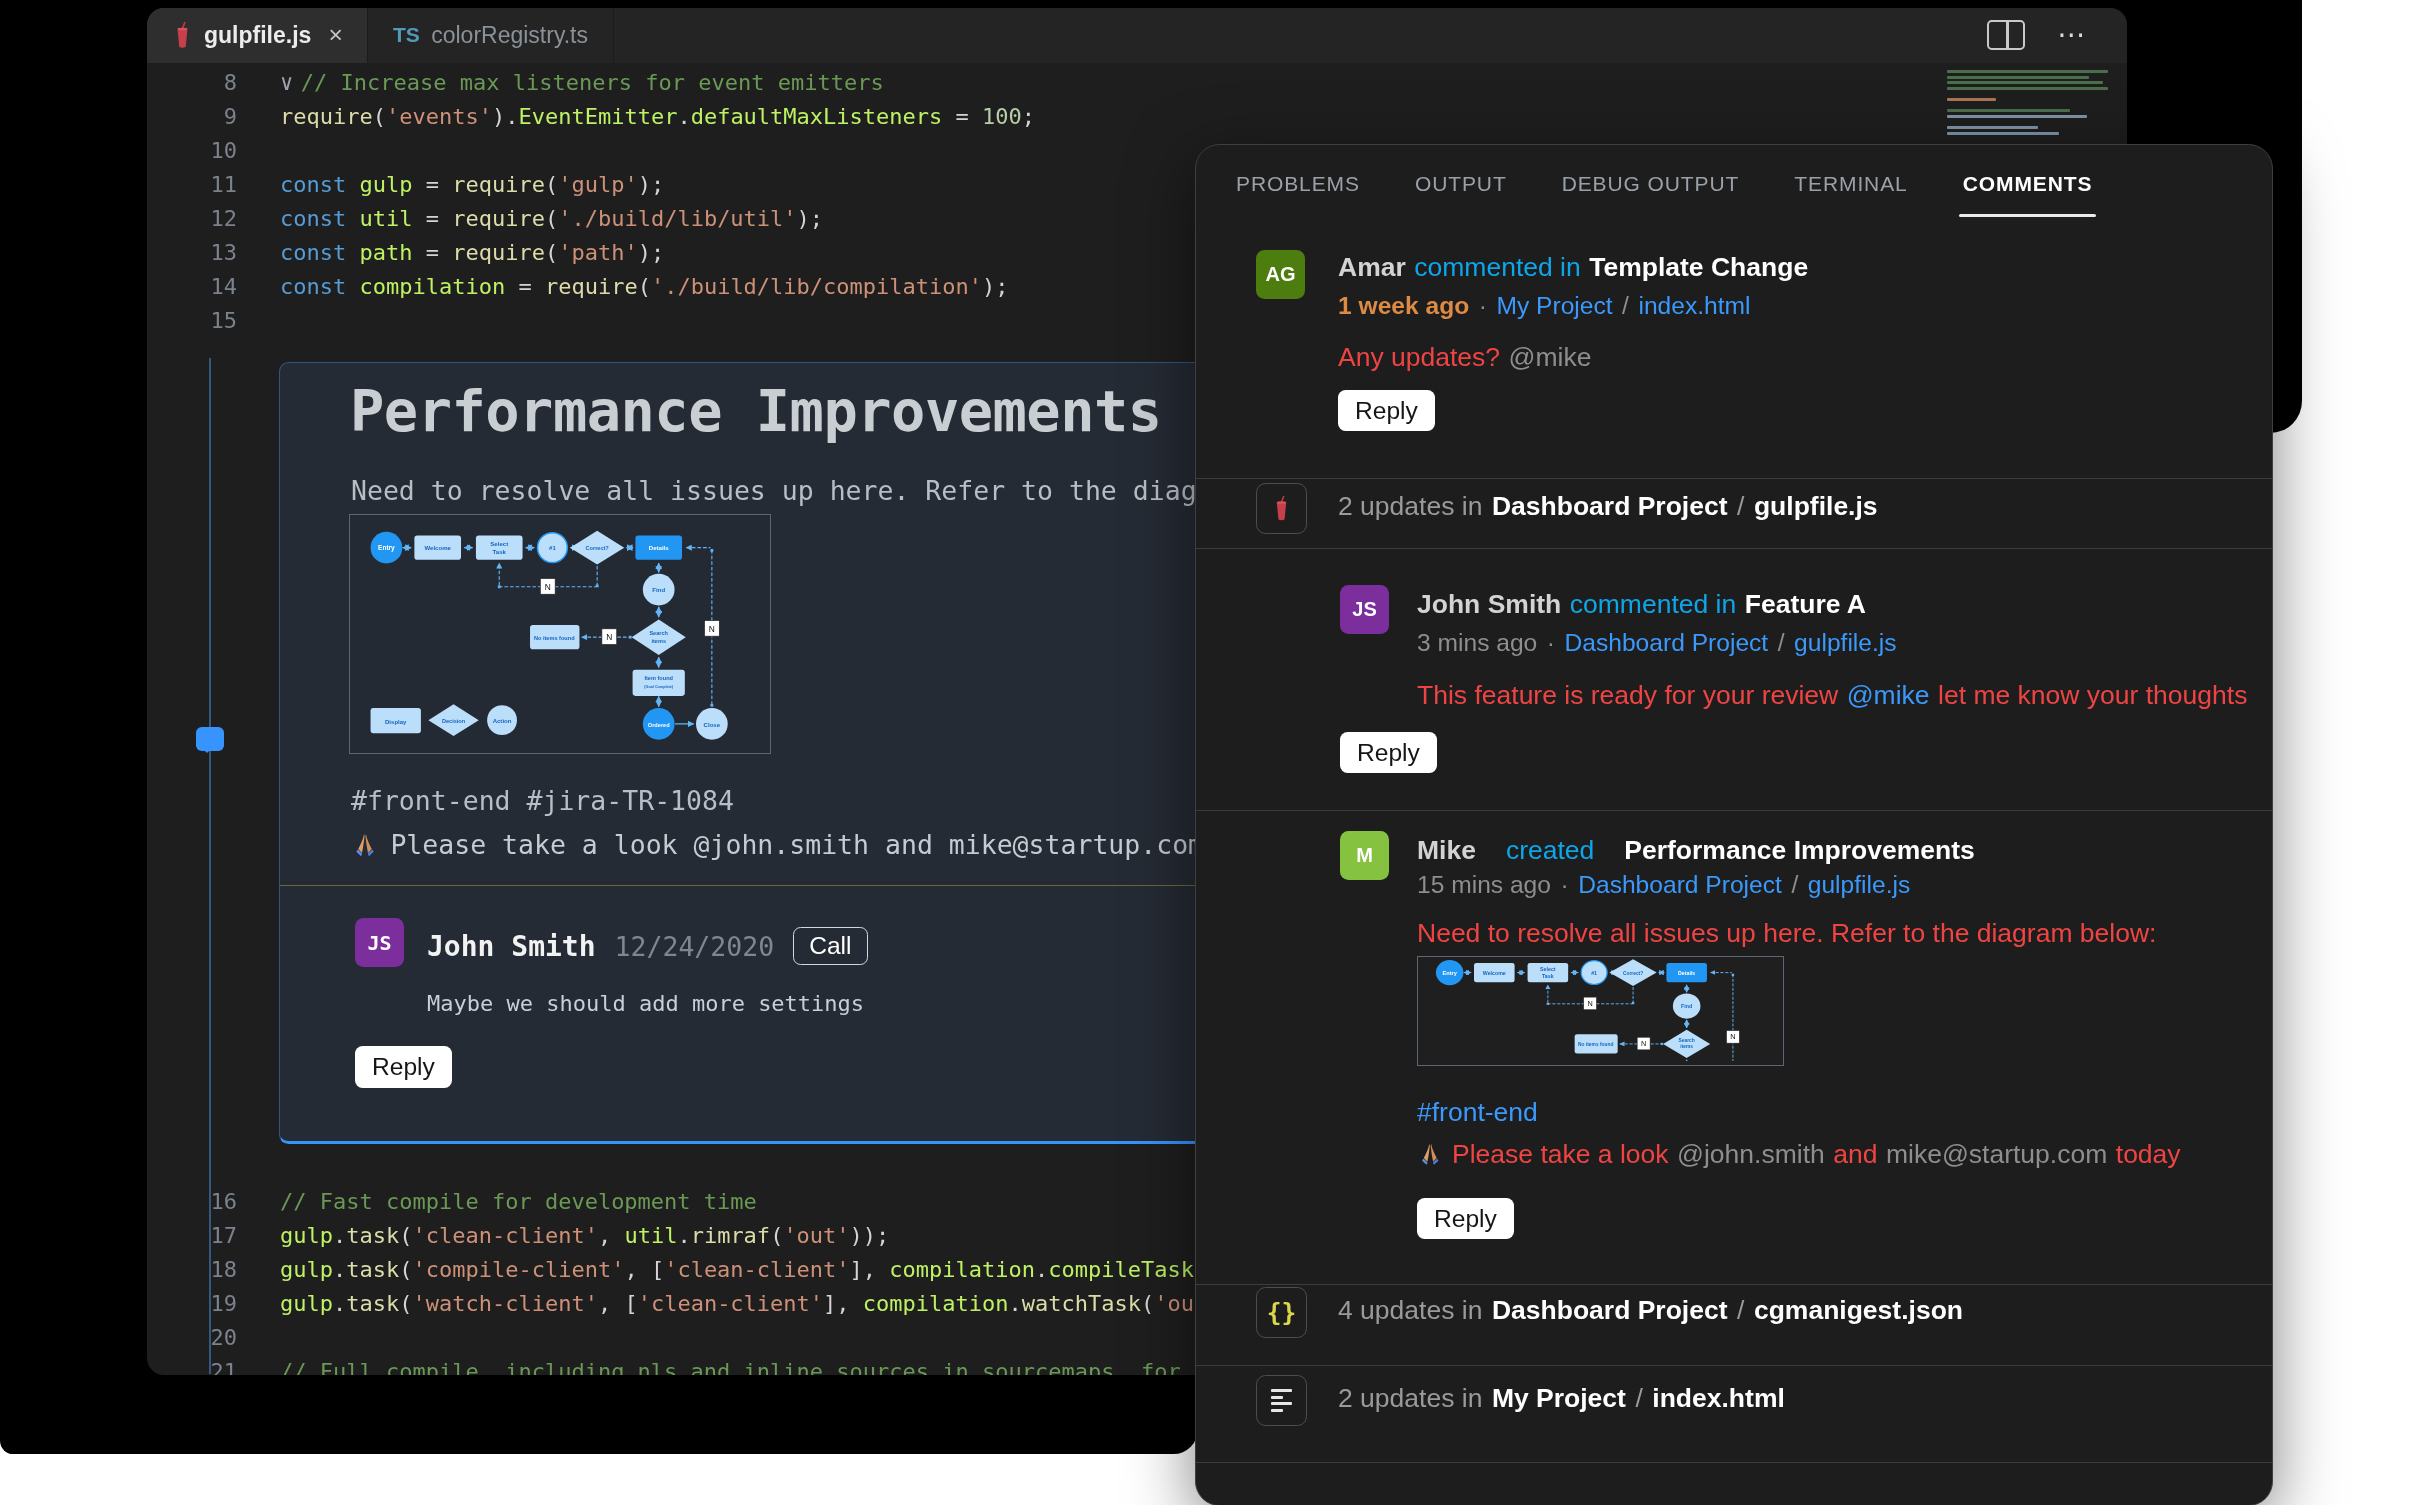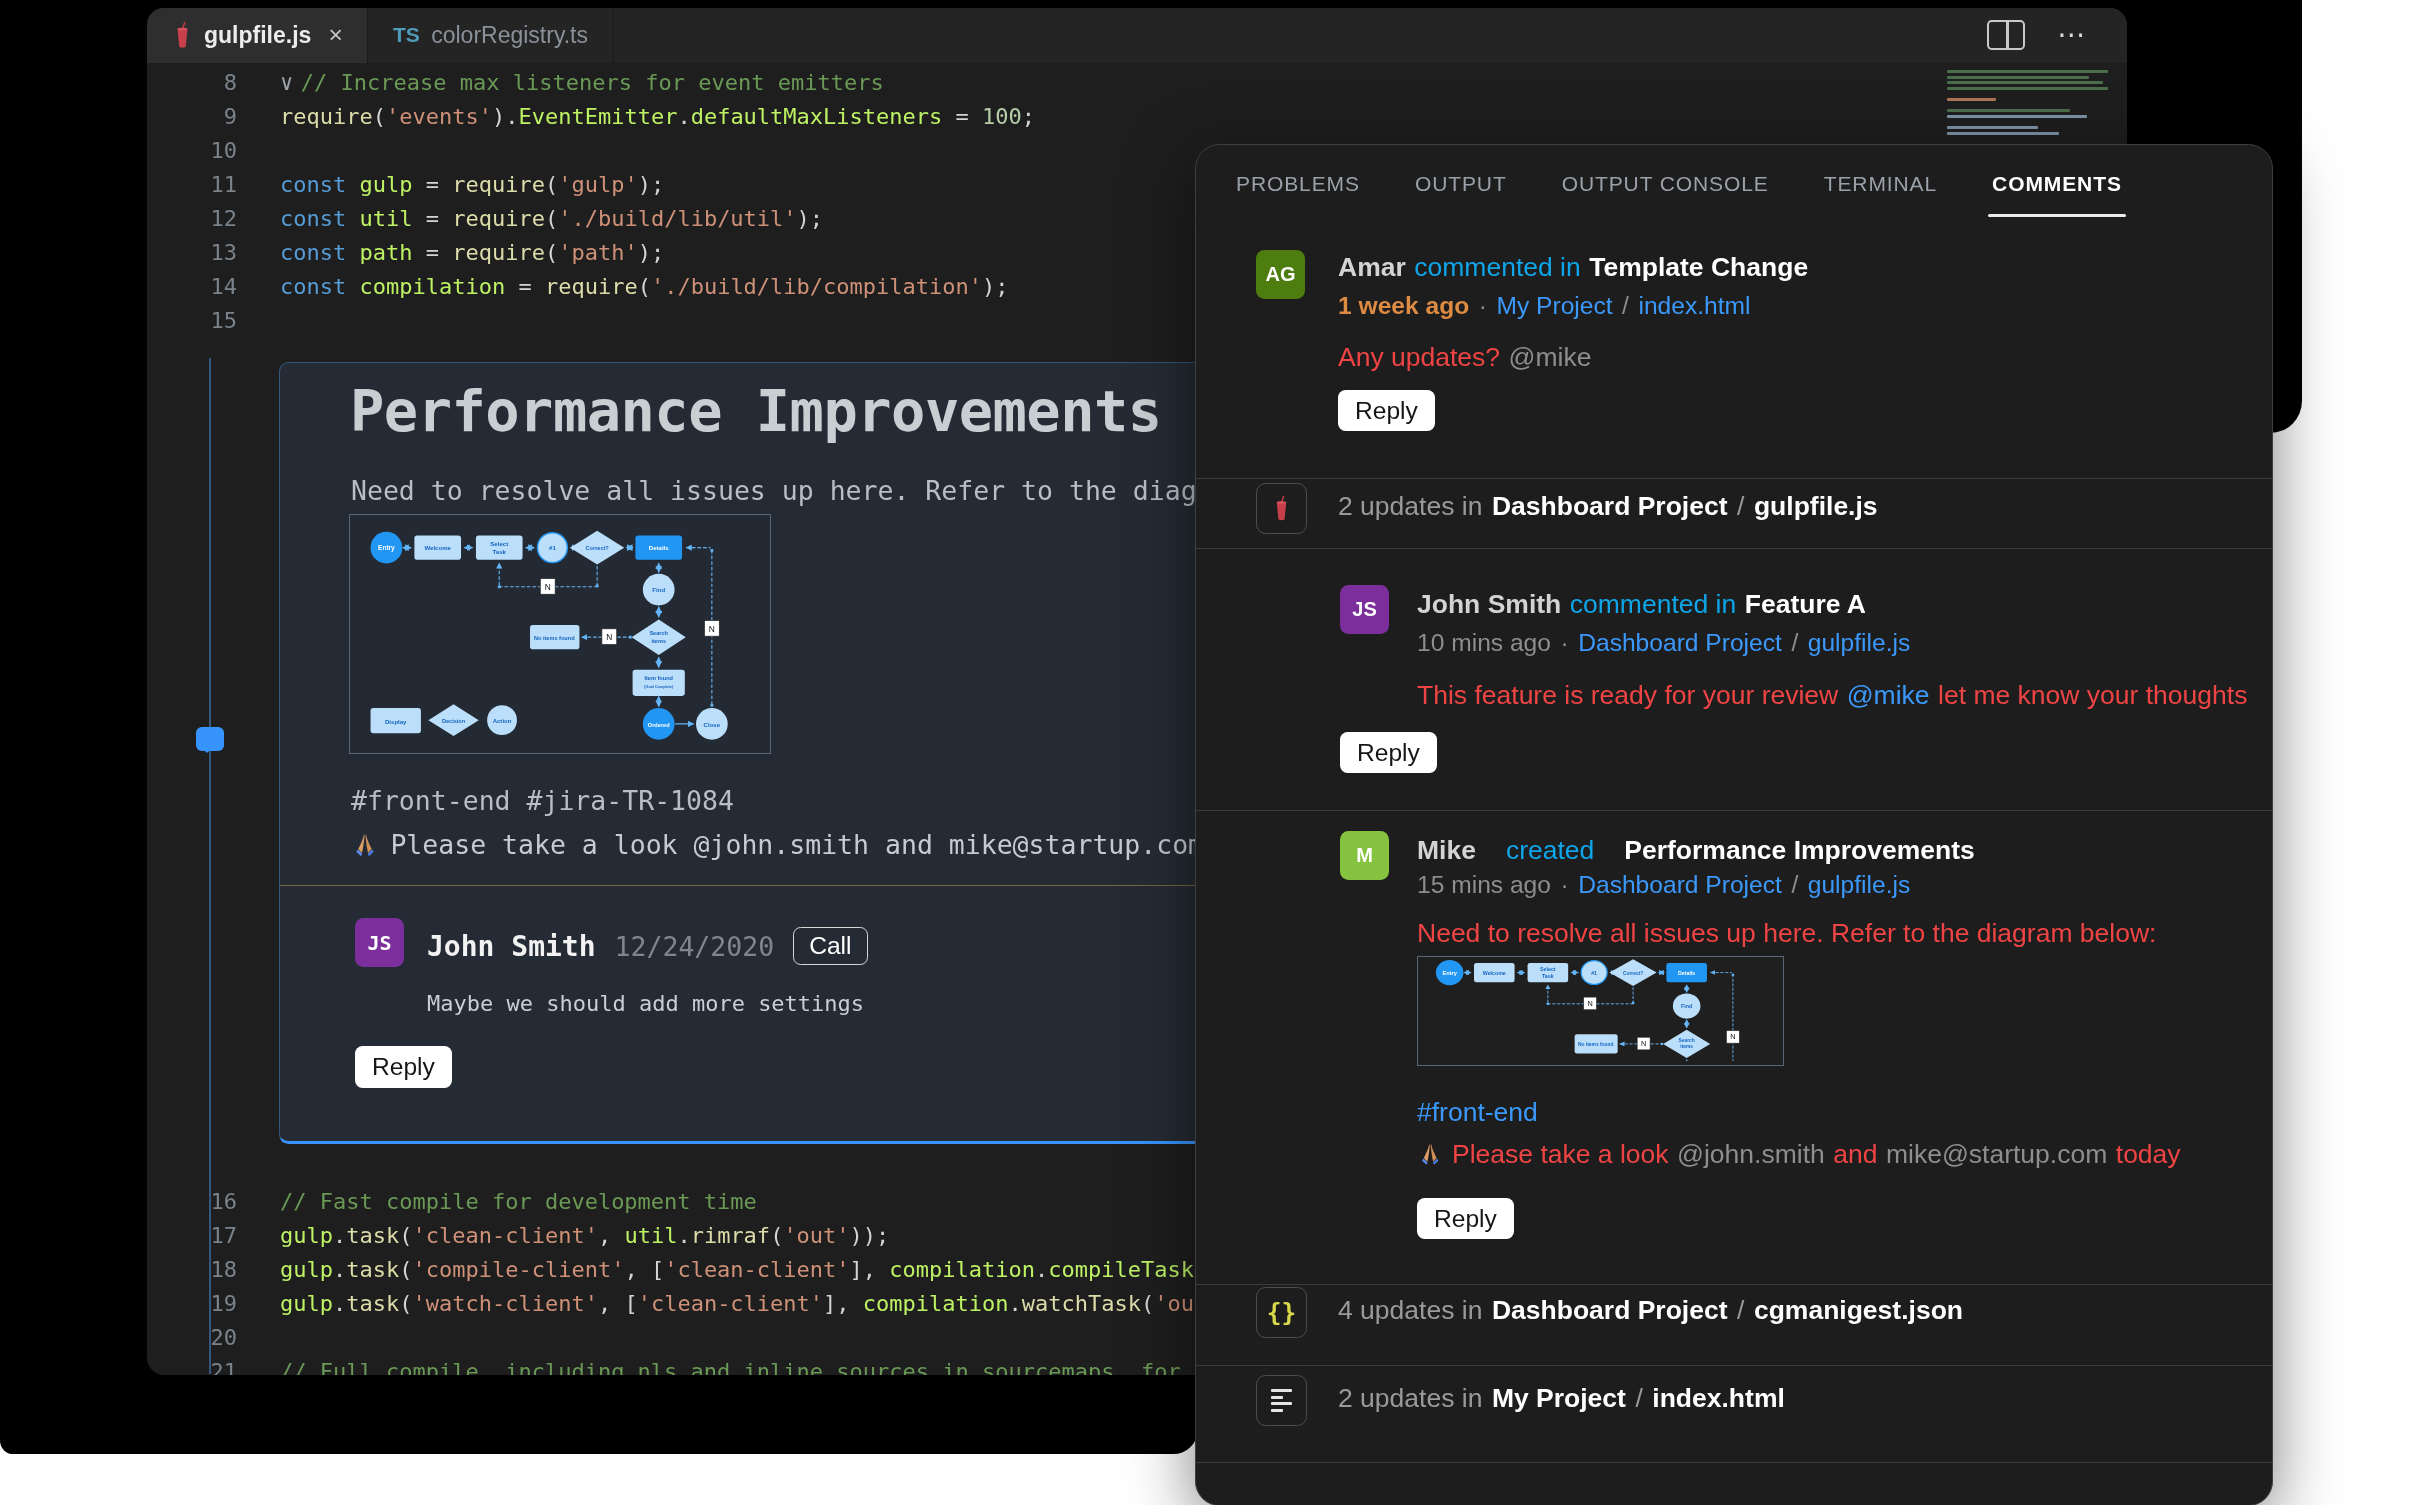--- a/index.html
+++ b/index.html
@@ -270,21 +270,21 @@
         <div class="mmr" style="width:91px;background:#7e93a8;"></div>
         <div class="mmr" style="width:112px;background:#7e93a8;"></div>
       </div>
     </div>
   </div>
 
   <div class="panel">
     <div class="ptabs">
       <span class="ptab">PROBLEMS</span>
       <span class="ptab">OUTPUT</span>
-      <span class="ptab">OUTPUT CONSOLE</span>
+      <span class="ptab">DEBUG OUTPUT</span>
       <span class="ptab">TERMINAL</span>
       <span class="ptab active">COMMENTS</span>
     </div>
 
     <div class="prow" style="top:105px;">
       <div class="avatar av-ag p-avatar" style="left:60px;">AG</div>
       <div class="titleline" style="left:142px;top:1.9px;">
         <span class="t-name">Amar</span>
         <span class="t-verb">commented in</span>
         <span class="t-target">Template Change</span>
@@ -322,21 +322,21 @@
     <div class="pdiv" style="top:403px;"></div>
 
     <div class="prow" style="top:440px;">
       <div class="avatar av-js p-avatar" style="left:144px;">JS</div>
       <div class="titleline" style="left:221px;top:3.8px;">
         <span class="t-name">John Smith</span>
         <span class="t-verb">commented in</span>
         <span class="t-target">Feature A</span>
       </div>
       <div class="metaline" style="left:221px;top:44px;">
-        <span class="m-time">10 mins ago</span>
+        <span class="m-time">3 mins ago</span>
         <span class="m-dot">·</span>
         <span class="m-link">Dashboard Project</span>
         <span class="m-slash">/</span>
         <span class="m-link">gulpfile.js</span>
       </div>
       <div class="bodyline" style="left:221px;top:95px;">
         <span class="b-white">This feature is ready for your review</span>
         <span class="b-blue">@mike</span>
         <span class="b-white">let me know your thoughts</span>
       </div>

